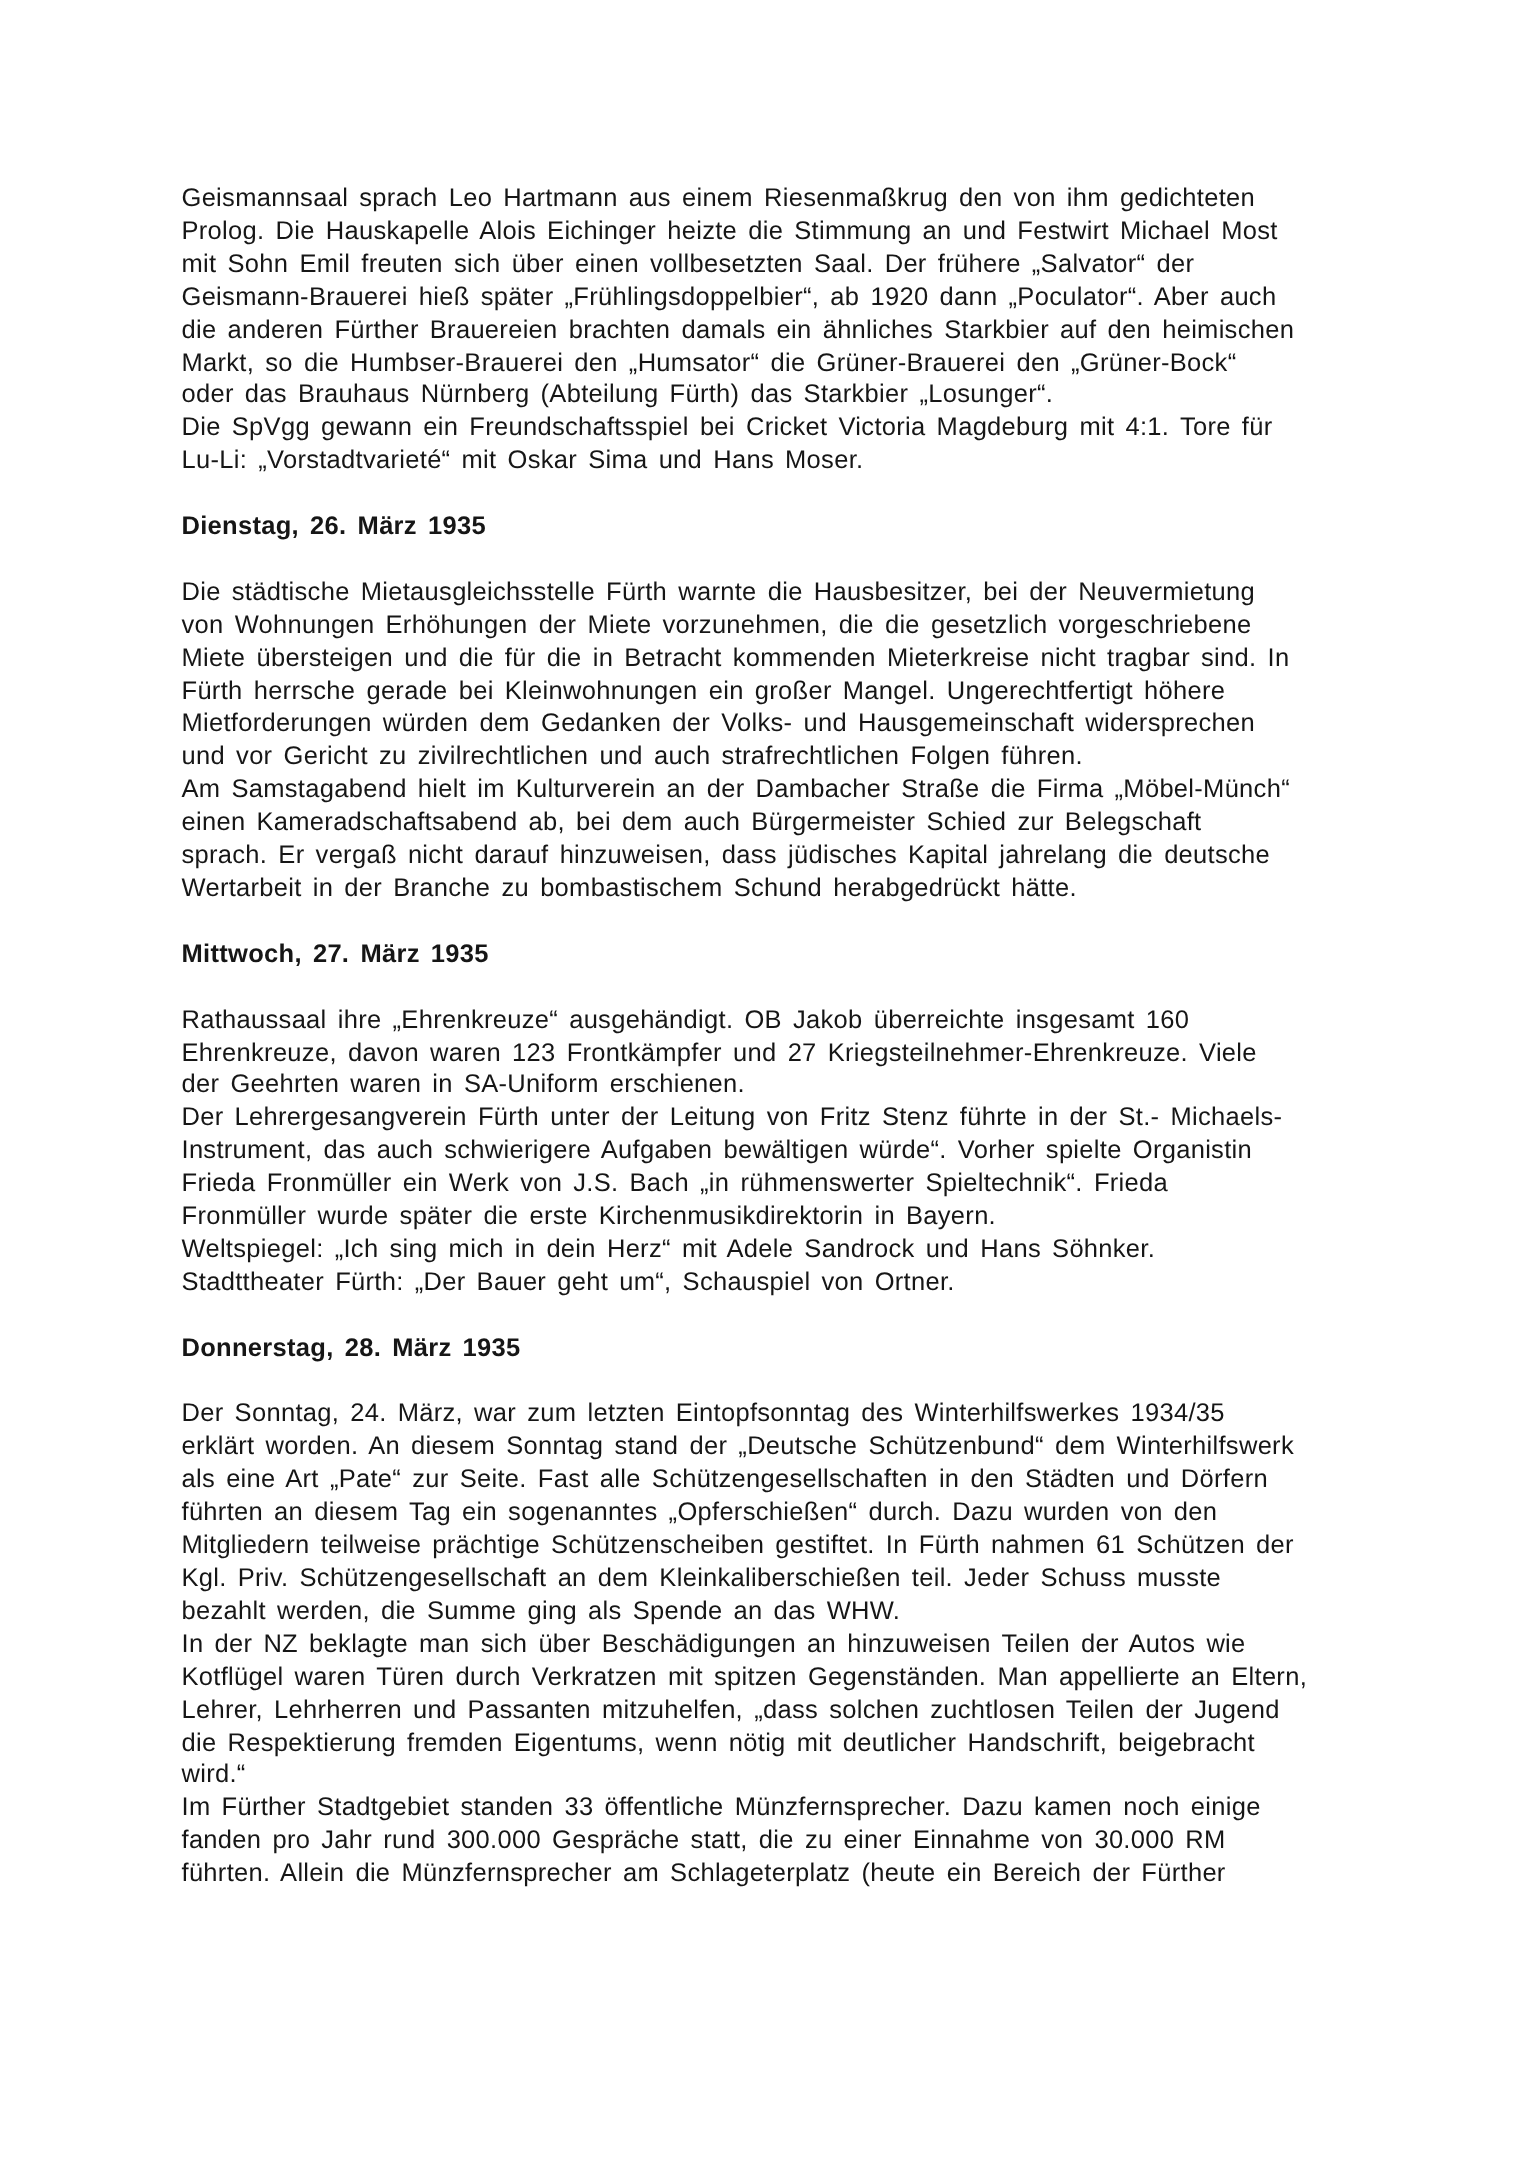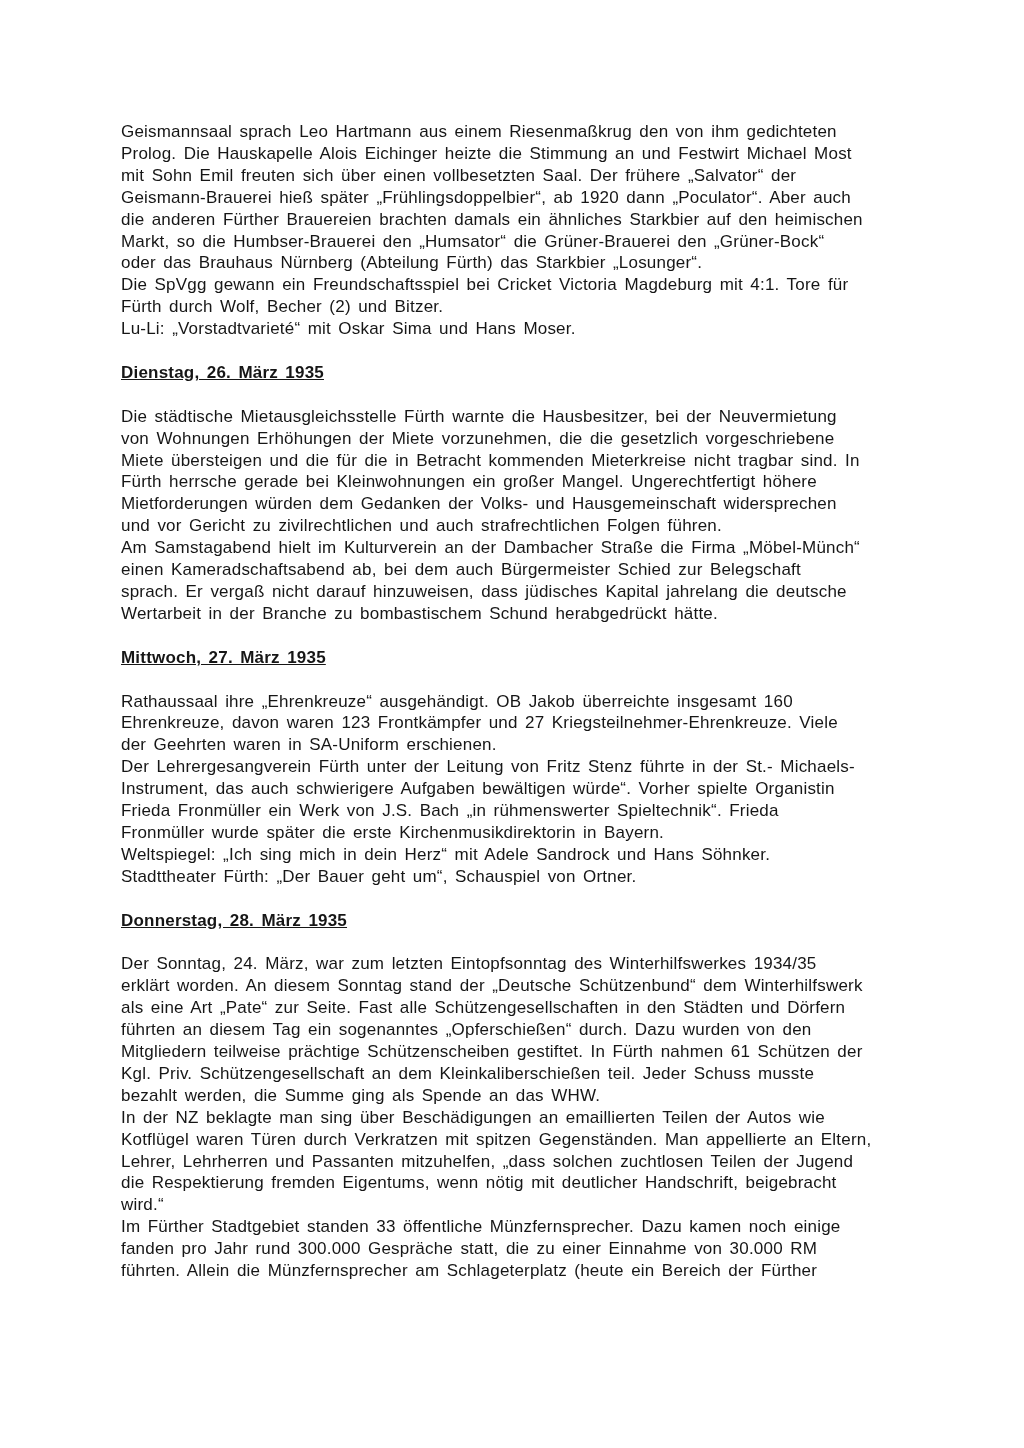--- a/index.html
+++ b/index.html
@@ -40,38 +40,36 @@
     display: block;
     white-space: pre;
   }
   .heading {
     font-size: 17px;
     line-height: 21.9px;
     font-weight: 700;
     margin: 21.9px 0;
     letter-spacing: 0.2px;
     white-space: pre;
-    text-decoration: underline;
   }
 </style>
 </head>
 <body>
 
 <main class="page">
   <article class="doc" id="doc-content">
       <p class="para">
         <span class="line">Geismannsaal sprach Leo Hartmann aus einem Riesenmaßkrug den von ihm gedichteten</span>
         <span class="line">Prolog. Die Hauskapelle Alois Eichinger heizte die Stimmung an und Festwirt Michael Most</span>
         <span class="line">mit Sohn Emil freuten sich über einen vollbesetzten Saal. Der frühere „Salvator“ der</span>
         <span class="line">Geismann-Brauerei hieß später „Frühlingsdoppelbier“, ab 1920 dann „Poculator“. Aber auch</span>
         <span class="line">die anderen Fürther Brauereien brachten damals ein ähnliches Starkbier auf den heimischen</span>
         <span class="line">Markt, so die Humbser-Brauerei den „Humsator“ die Grüner-Brauerei den „Grüner-Bock“</span>
         <span class="line">oder das Brauhaus Nürnberg (Abteilung Fürth) das Starkbier „Losunger“.</span>
         <span class="line">Die SpVgg gewann ein Freundschaftsspiel bei Cricket Victoria Magdeburg mit 4:1. Tore für</span>
-        <span class="line">Fürth durch Wolf, Becher (2) und Bitzer.</span>
         <span class="line">Lu-Li: „Vorstadtvarieté“ mit Oskar Sima und Hans Moser.</span>
       </p>
       <h2 class="heading">Dienstag, 26. März 1935</h2>
       <p class="para">
         <span class="line">Die städtische Mietausgleichsstelle Fürth warnte die Hausbesitzer, bei der Neuvermietung</span>
         <span class="line">von Wohnungen Erhöhungen der Miete vorzunehmen, die die gesetzlich vorgeschriebene</span>
         <span class="line">Miete übersteigen und die für die in Betracht kommenden Mieterkreise nicht tragbar sind. In</span>
         <span class="line">Fürth herrsche gerade bei Kleinwohnungen ein großer Mangel. Ungerechtfertigt höhere</span>
         <span class="line">Mietforderungen würden dem Gedanken der Volks- und Hausgemeinschaft widersprechen</span>
         <span class="line">und vor Gericht zu zivilrechtlichen und auch strafrechtlichen Folgen führen.</span>
@@ -94,21 +92,21 @@
       </p>
       <h2 class="heading">Donnerstag, 28. März 1935</h2>
       <p class="para">
         <span class="line">Der Sonntag, 24. März, war zum letzten Eintopfsonntag des Winterhilfswerkes 1934/35</span>
         <span class="line">erklärt worden. An diesem Sonntag stand der „Deutsche Schützenbund“ dem Winterhilfswerk</span>
         <span class="line">als eine Art „Pate“ zur Seite. Fast alle Schützengesellschaften in den Städten und Dörfern</span>
         <span class="line">führten an diesem Tag ein sogenanntes „Opferschießen“ durch. Dazu wurden von den</span>
         <span class="line">Mitgliedern teilweise prächtige Schützenscheiben gestiftet. In Fürth nahmen 61 Schützen der</span>
         <span class="line">Kgl. Priv. Schützengesellschaft an dem Kleinkaliberschießen teil. Jeder Schuss musste</span>
         <span class="line">bezahlt werden, die Summe ging als Spende an das WHW.</span>
-        <span class="line">In der NZ beklagte man sing über Beschädigungen an emaillierten Teilen der Autos wie</span>
+        <span class="line">In der NZ beklagte man sich über Beschädigungen an hinzuweisen Teilen der Autos wie</span>
         <span class="line">Kotflügel waren Türen durch Verkratzen mit spitzen Gegenständen. Man appellierte an Eltern,</span>
         <span class="line">Lehrer, Lehrherren und Passanten mitzuhelfen, „dass solchen zuchtlosen Teilen der Jugend</span>
         <span class="line">die Respektierung fremden Eigentums, wenn nötig mit deutlicher Handschrift, beigebracht</span>
         <span class="line">wird.“</span>
         <span class="line">Im Fürther Stadtgebiet standen 33 öffentliche Münzfernsprecher. Dazu kamen noch einige</span>
         <span class="line">fanden pro Jahr rund 300.000 Gespräche statt, die zu einer Einnahme von 30.000 RM</span>
         <span class="line">führten. Allein die Münzfernsprecher am Schlageterplatz (heute ein Bereich der Fürther</span>
       </p>
     </article>
 </main>

